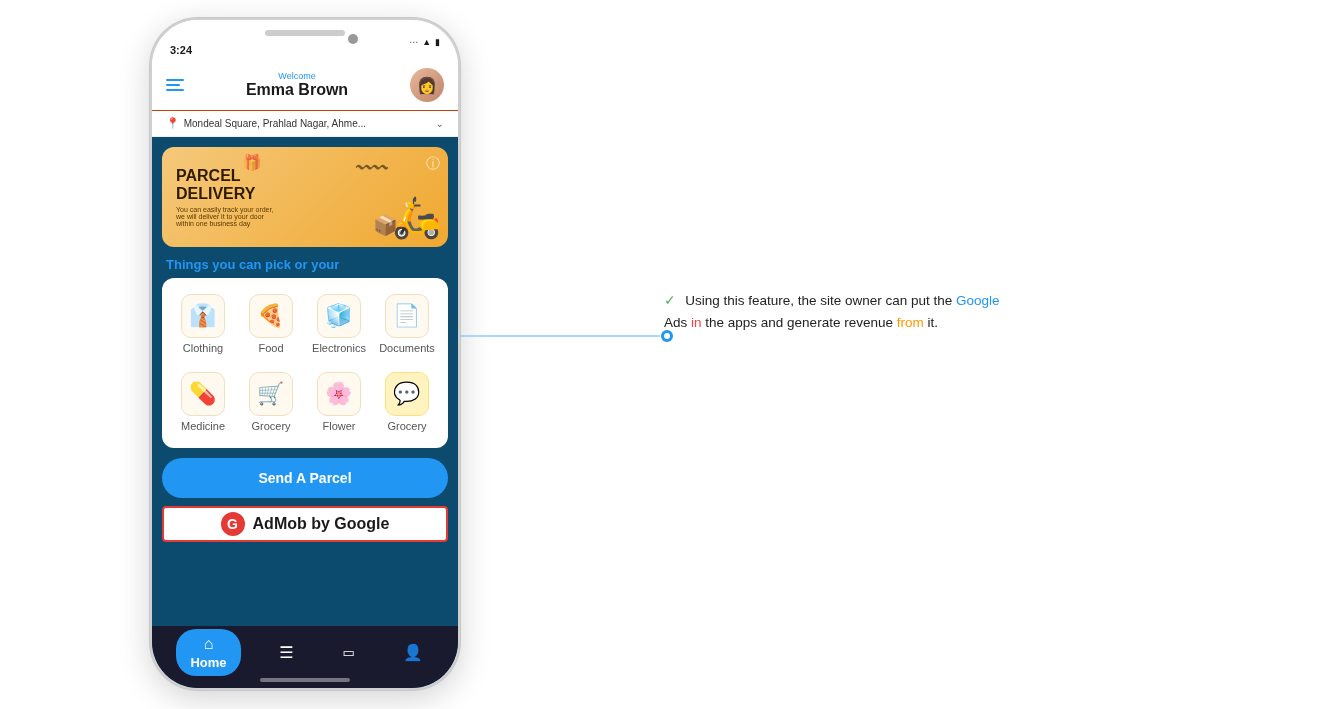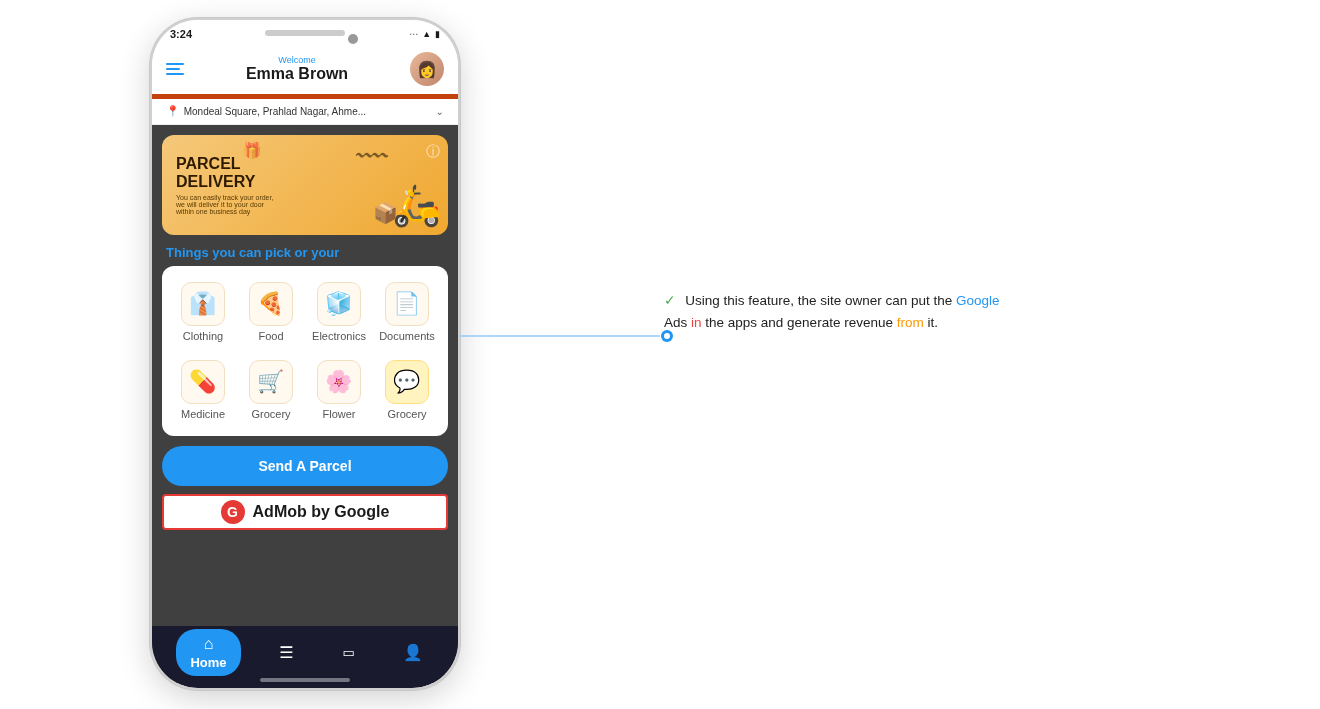--- a/index.html
+++ b/index.html
@@ -61,46 +61,47 @@
       align-items: center;
       justify-content: space-between;
       padding: 8px 18px 4px 18px;
       background: #fff;
     }
 
     .status-time {
       font-size: 11px;
       font-weight: 700;
       color: #1a1a1a;
+      margin-top: 16px;
     }
 
     .status-icons {
       display: flex;
       align-items: center;
       gap: 4px;
       font-size: 9px;
       color: #1a1a1a;
     }
 
     
     .phone-screen {
-      background: #404040;
+      background: #0c4a6e;
       height: calc(100% - 50px - 60px);
       overflow-y: hidden;
       overflow-x: hidden;
     }
 
     
     .app-header {
       background: #fff;
       padding: 8px 14px 8px 14px;
       display: flex;
       align-items: center;
       justify-content: space-between;
-      border-bottom: 5px solid #c2410c;
+      border-bottom: 1px solid #c2410c;
     }
 
     .hamburger {
       display: flex;
       flex-direction: column;
       gap: 3px;
       cursor: pointer;
     }
     .hamburger span {
       display: block;

